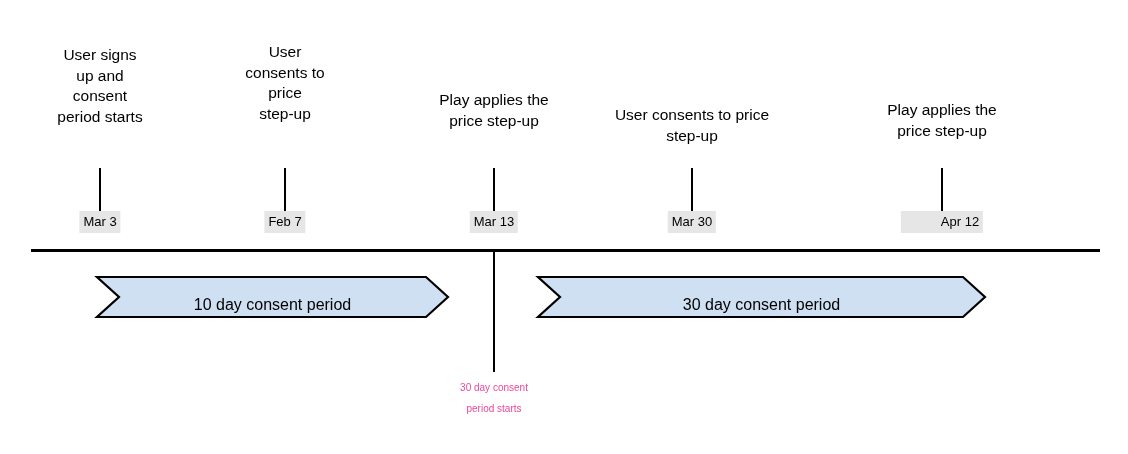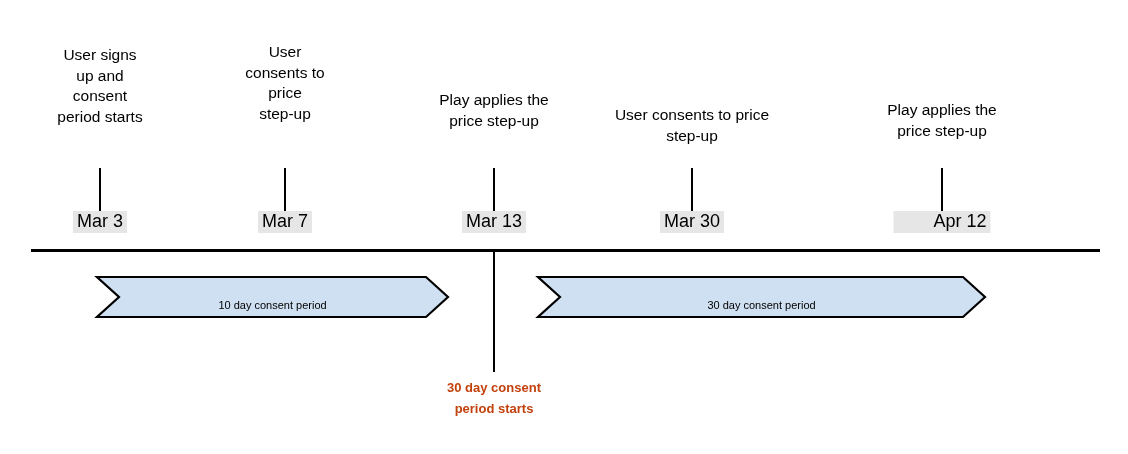--- a/index.html
+++ b/index.html
@@ -49,46 +49,45 @@
     position: absolute;
     left: -1px;
     width: 2.2px;
     background: #000000;
   }
   .date-chip {
     position: absolute;
     transform: translateX(-50%);
     background: #e6e6e6;
     color: #000000;
-    font-size: 18px;
+    font-size: 13px;
     line-height: 19px;
     padding: 1px 4px 2px 4px;
     white-space: nowrap;
   }
   .below-label {
     position: absolute;
     width: 230px;
     left: -115px;
     text-align: center;
-    font-size: 13px;
+    font-size: 10px;
     line-height: 20.5px;
-    color: #c2410c;
+    color: #ec4899;
     white-space: pre-line;
-    font-weight: bold;
   }
   .banner-text {
     position: absolute;
     left: 22px;
     right: 22px;
     top: 0;
     height: 56px;
     display: flex;
     align-items: center;
     justify-content: center;
-    font-size: 11px;
+    font-size: 16px;
     color: #000000;
     white-space: nowrap;
   }
   .banner-wrap { position: absolute; }
   .banner-svg { position: absolute; left: 0; top: 0; overflow: visible; }
 </style>
 </head>
 <body>
 
 <div id="timeline-diagram">
@@ -103,21 +102,21 @@
 period starts</div>
         <div class="tick" style="top: 168px; height: 46px;"></div>
         <div class="date-chip" style="top: 211px;">Mar 3</div>
       </div>
       <div class="event" style="left: 285px;">
         <div class="event-label" style="top: 42px;">User
 consents to
 price
 step-up</div>
         <div class="tick" style="top: 168px; height: 46px;"></div>
-        <div class="date-chip" style="top: 211px;">Mar 7</div>
+        <div class="date-chip" style="top: 211px;">Feb 7</div>
       </div>
       <div class="event" style="left: 494px;">
         <div class="event-label" style="top: 90px;">Play applies the
 price step-up</div>
         <div class="tick" style="top: 168px; height: 46px;"></div>
         <div class="tick" style="top: 250px; height: 122px;"></div>
         <div class="date-chip" style="top: 211px;">Mar 13</div>
         <div class="below-label" style="top: 378px;">30 day consent
 period starts</div>
       </div>

